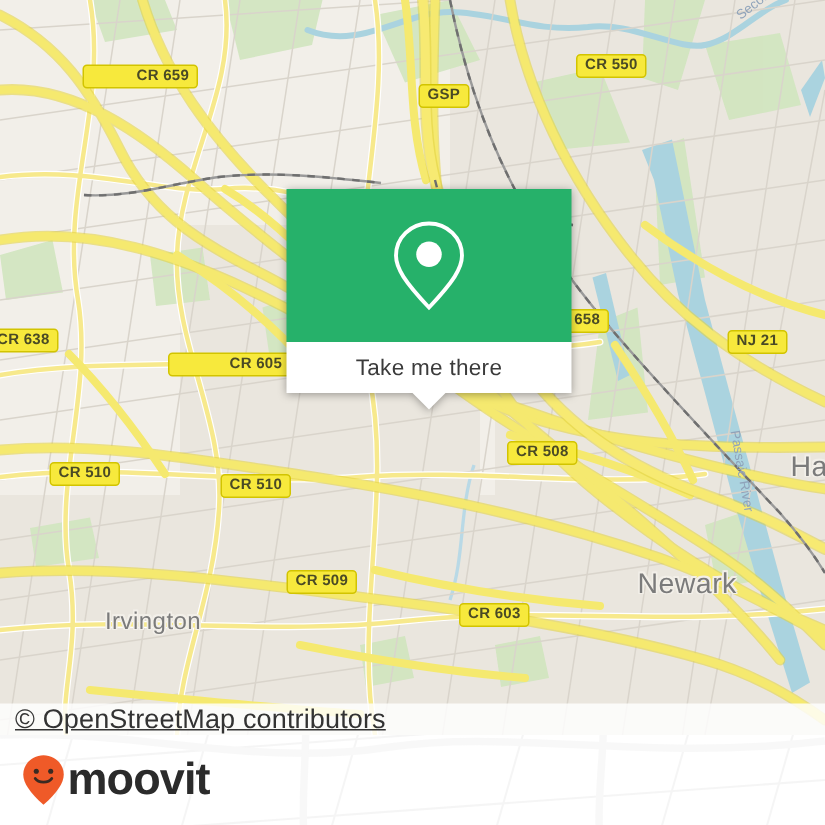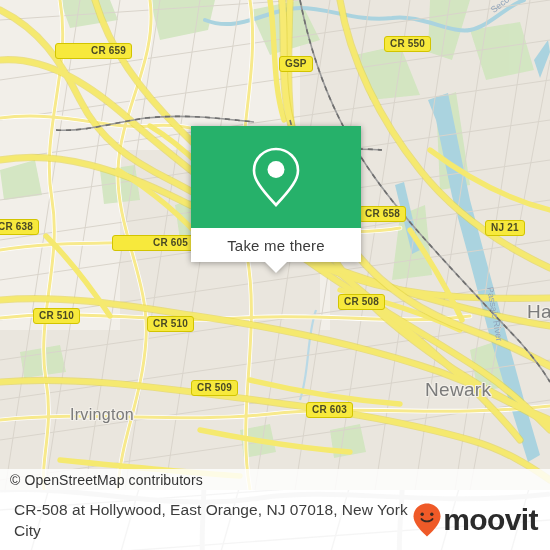--- a/index.html
+++ b/index.html
@@ -68,21 +68,21 @@
     padding: 1px 5px 2px 5px;
     line-height: 11px;
     white-space: nowrap;
   }
 
   
   #popup {
     position: absolute;
     left: 191px;
     top: 126px;
-    width: 170px;
+    width: 190px;
     filter: drop-shadow(0 1px 3px rgba(0,0,0,.35));
   }
   #popup-head {
     background: #26b16a;
     height: 102px;
     display: flex;
     align-items: center;
     justify-content: center;
   }
   #popup-foot {
@@ -113,24 +113,25 @@
     position: absolute;
     left: 0;
     top: 469px;
     width: 550px;
     height: 21px;
     background: rgba(255,255,255,.82);
     display: flex;
     align-items: center;
   }
   #attribution-text {
-    font-size: 14px;
+    font-size: 18px;
     color: #333333;
     padding-left: 10px;
     letter-spacing: .1px;
+    text-decoration: underline;
   }
 
   
   #footer {
     position: absolute;
     left: 0;
     top: 490px;
     width: 550px;
     height: 60px;
     background: #ffffff;
@@ -371,21 +372,20 @@
           <path d="M540,0 L500,140"></path>
       </g>
       <g stroke="#f2f2f2" stroke-width="5" fill="none">
         <path d="M0,40 C90,36 170,62 260,48 C340,36 430,58 550,44"></path>
         <path d="M200,0 C210,40 196,80 206,140"></path>
         <path d="M400,0 C408,44 392,90 404,140"></path>
       </g>
     </svg>
 
     <div id="footer-inner">
-      <div id="footer-title">CR-508 at Hollywood, East Orange, NJ 07018, New York City</div>
 
       <div id="brand">
         <svg width="30" height="36" viewBox="0 0 30 36">
           <path d="M15,1.5 C7.5,1.5 1.5,7.3 1.5,14.3 C1.5,20 6,26.5 15,34.5 C24,26.5 28.5,20 28.5,14.3 C28.5,7.3 22.5,1.5 15,1.5 Z" fill="#ef5a28"></path>
           <circle cx="10.2" cy="12.2" r="1.7" fill="#3a2a22"></circle>
           <circle cx="19.8" cy="12.2" r="1.7" fill="#3a2a22"></circle>
           <path d="M9.5,17 C11.6,20.2 18.4,20.2 20.5,17" fill="none" stroke="#3a2a22" stroke-width="1.9" stroke-linecap="round"></path>
         </svg>
         <span id="brand-name">moovit</span>
       </div>

